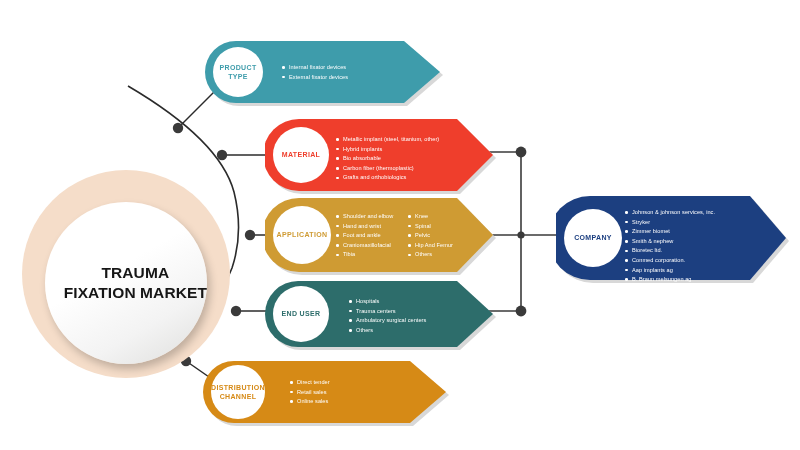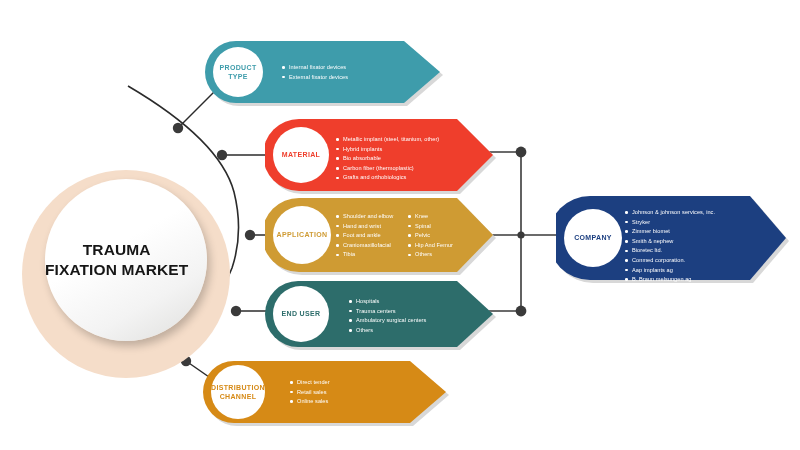--- a/index.html
+++ b/index.html
@@ -27,28 +27,28 @@
   .hub-ring {
     position: absolute;
     left: 22px; top: 170px;
     width: 208px; height: 208px;
     border-radius: 50%;
     background: #f5ddc9;
     z-index: 2;
   }
   .hub-core {
     position: absolute;
-    left: 45px; top: 179px;
+    left: 45px; top: 202px;
     width: 162px; height: 162px;
     border-radius: 50%;
     background: linear-gradient(150deg, #ffffff 0%, #ffffff 42%, #f3f3f3 72%, #dededc 100%);
     box-shadow: 3px 5px 9px rgba(0,0,0,.22);
     display: flex;
     align-items: center;
-    justify-content: flex-start;
+    justify-content: flex-end;
     z-index: 3;
   }
   .hub-title {
     font-size: 15.5px;
     font-weight: bold;
     color: #161616;
     text-align: center;
     line-height: 1.28;
     letter-spacing: .1px;
     white-space: pre-line;

